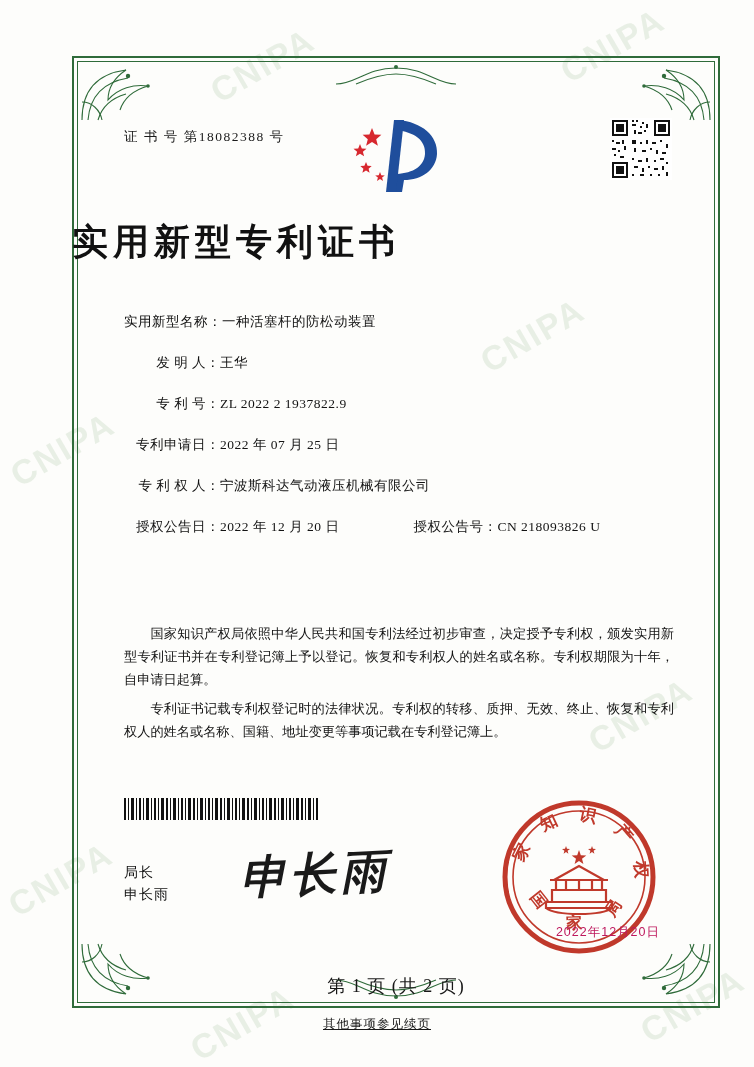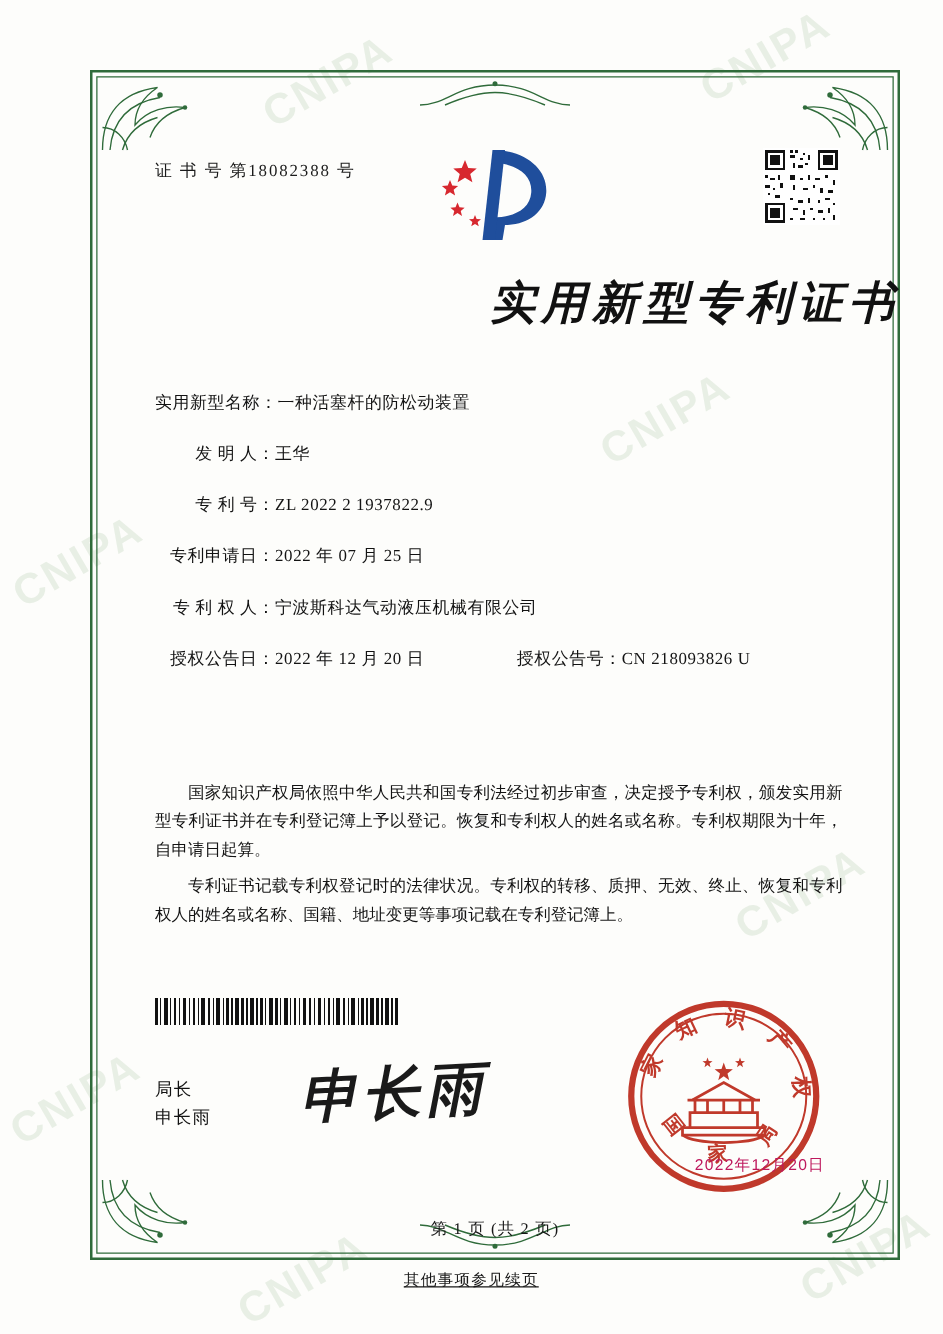--- a/index.html
+++ b/index.html
@@ -107,27 +107,26 @@
     transform: translateX(-50%);
     width: 120px;
     height: 82px;
   }
 
   .main-title {
     position: absolute;
     left: 0;
     right: 0;
     top: 162px;
-    text-align: right;
+    text-align: left;
     font-size: 36px;
     font-weight: 700;
     letter-spacing: 5px;
     color: #111;
     font-family: "Liberation Serif", "DejaVu Serif", serif;
-    font-style: italic;
   }
 
   .fields {
     position: absolute;
     left: 52px;
     right: 44px;
     top: 256px;
     font-size: 13.5px;
     color: #131313;
   }
@@ -213,21 +212,21 @@
     letter-spacing: 1px;
     font-family: "Liberation Sans", sans-serif;
   }
 
   .page-no {
     position: absolute;
     left: 0;
     right: 0;
     top: 918px;
     text-align: center;
-    font-size: 13px;
+    font-size: 18px;
     color: #171717;
     letter-spacing: 1px;
   }
 
   .footer-note {
     position: absolute;
     left: 0;
     right: 0;
     top: 1016px;
     text-align: center;

